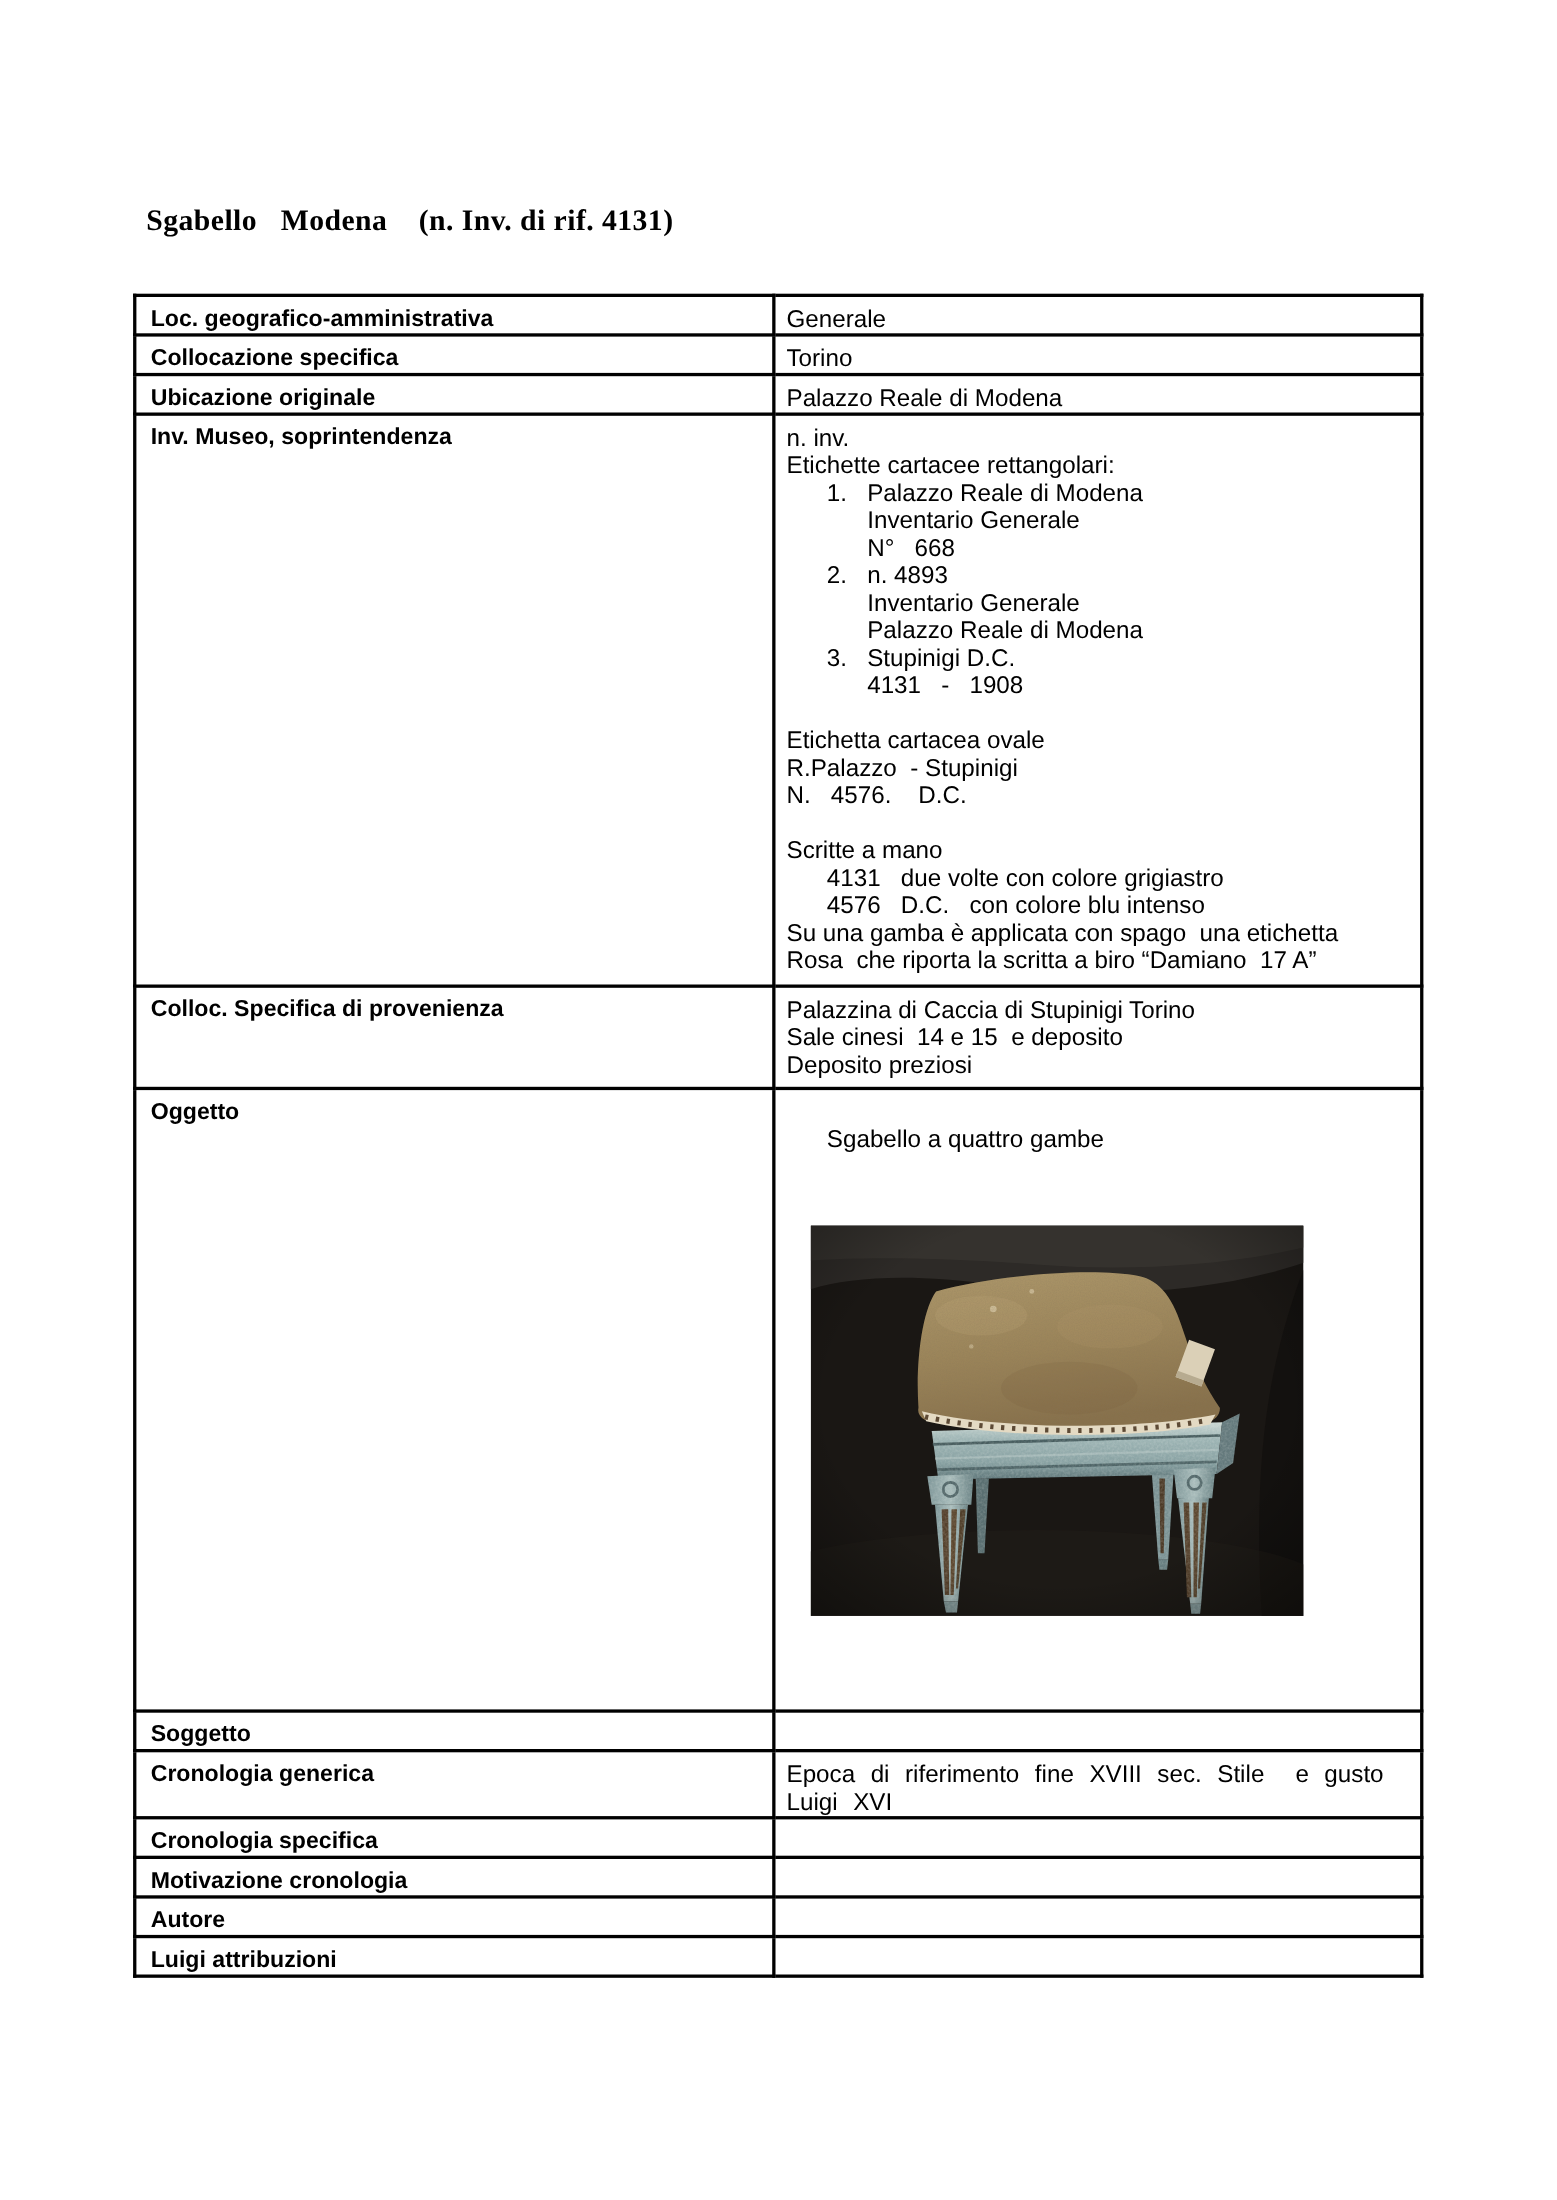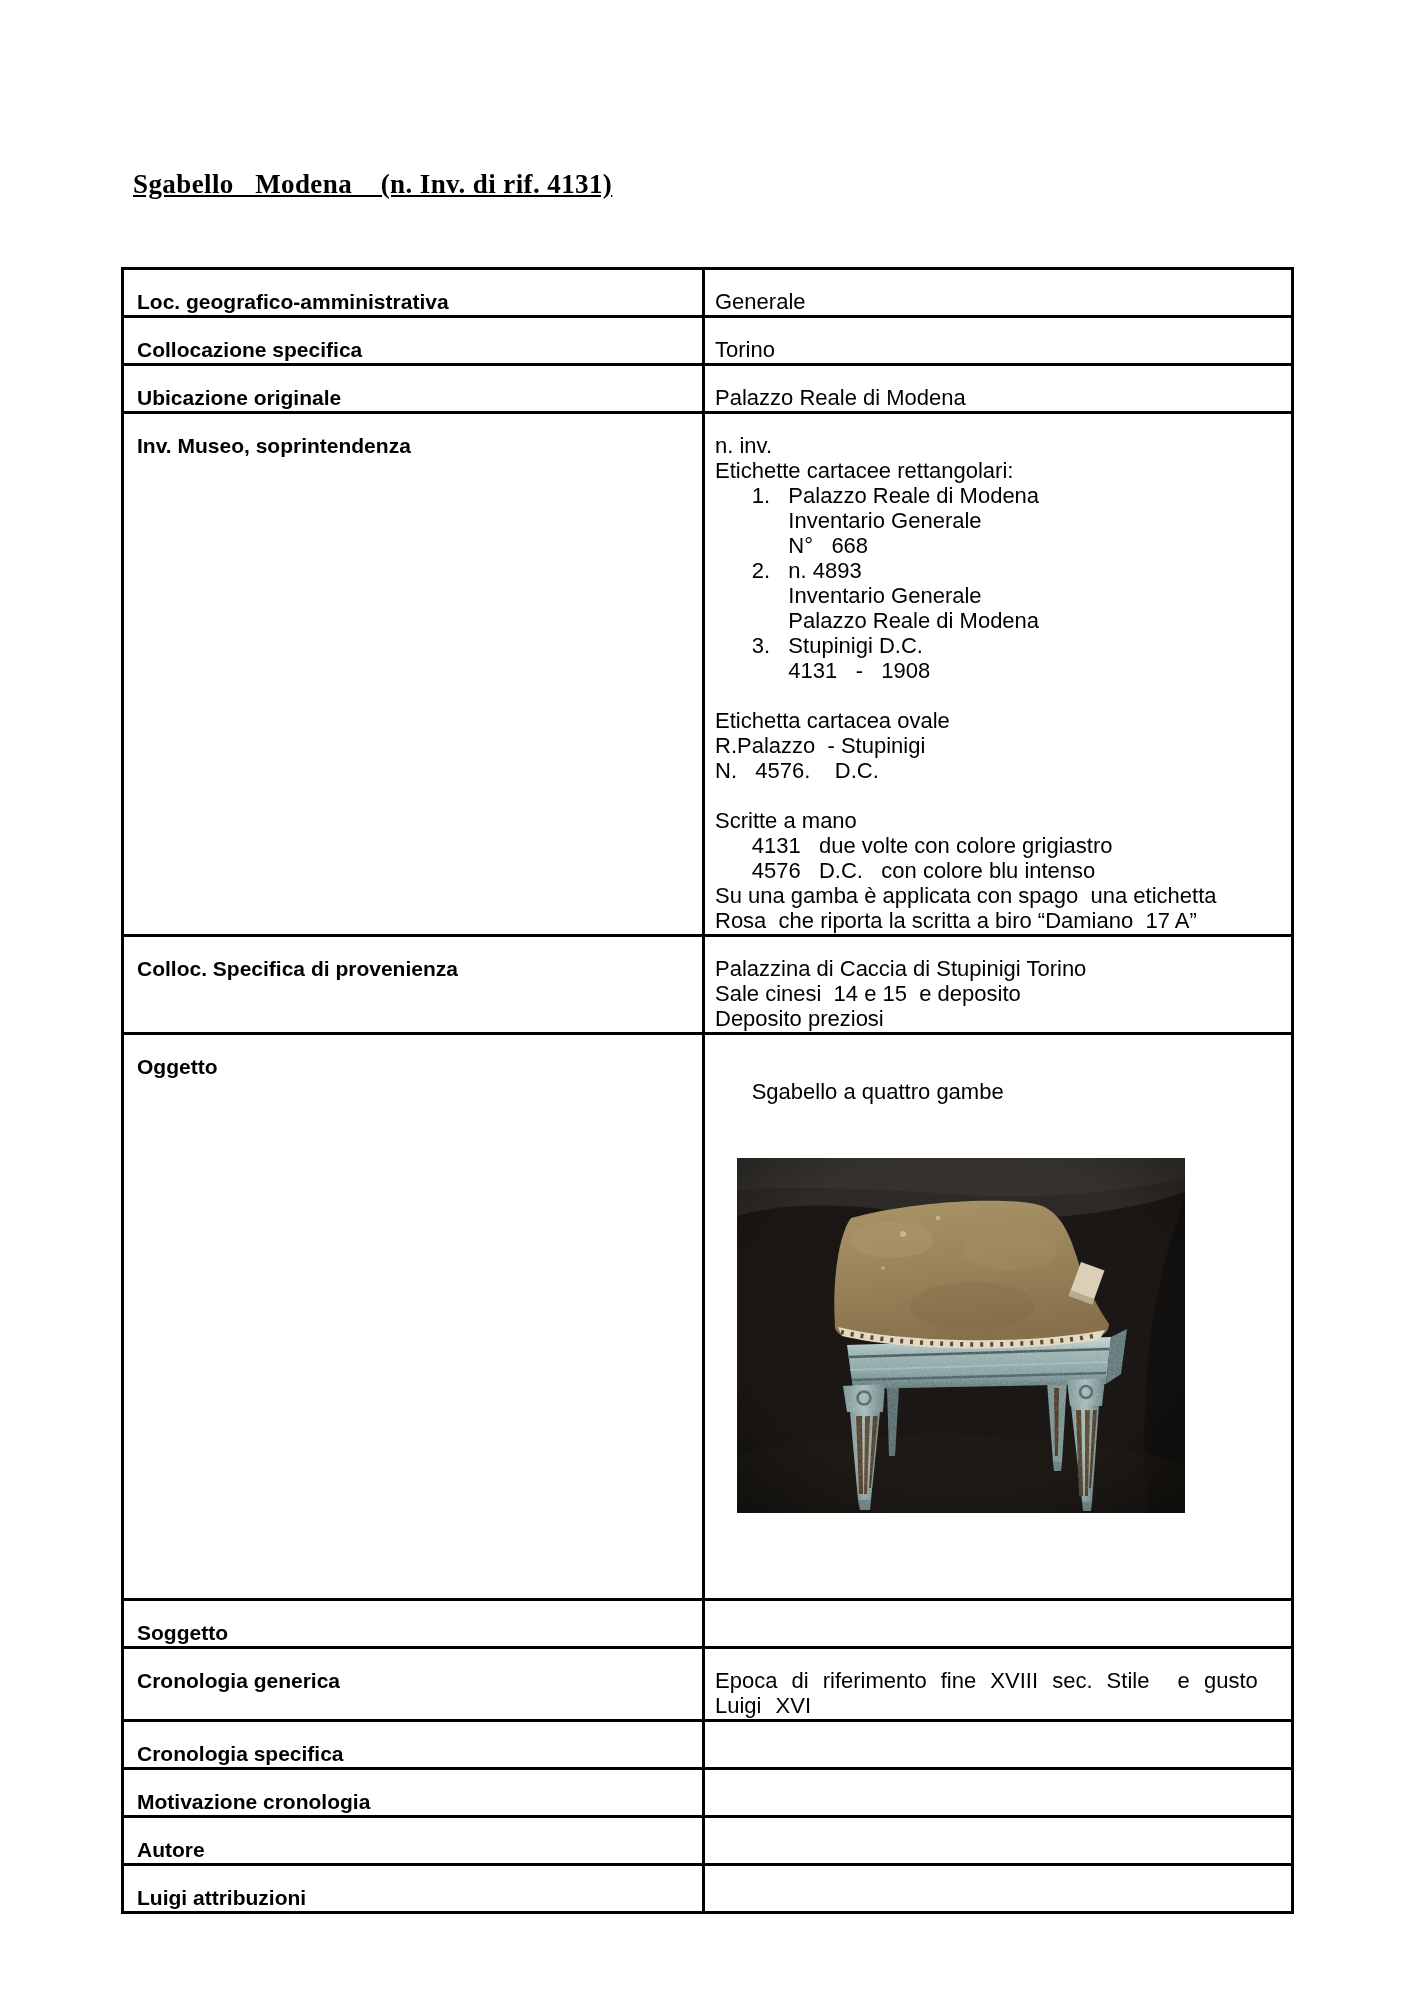--- a/index.html
+++ b/index.html
@@ -1,24 +1,24 @@
 <!DOCTYPE html>
 <html><head>
 <meta charset="utf-8">
 <style>
   html,body{margin:0;padding:0;background:#ffffff;}
   body{width:1415px;height:2000px;position:relative;overflow:hidden;
        font-family:"Liberation Sans",sans-serif;color:#000;}
-  .doc-title{position:absolute;left:133px;top:169px;
+  .doc-title{position:absolute;left:133px;top:185px;
        font-family:"Liberation Serif",serif;font-weight:bold;font-size:27px;
-       letter-spacing:0.4px;white-space:pre;text-decoration:underline;}
+       letter-spacing:0.4px;white-space:pre;}
   table.card{position:absolute;left:121px;top:267px;width:1170px;
        border-collapse:collapse;table-layout:fixed;}
   table.card td{border:3px solid #000;vertical-align:top;
-       font-size:22px;line-height:25px;padding:19px 8px 1px 10px;
+       font-size:22px;line-height:25px;padding:7px 8px 1px 10px;
        white-space:pre-wrap;overflow:hidden;}
   table.card td.lbl{font-weight:bold;font-size:21px;padding-left:13px;white-space:nowrap;}
   td.vjust{word-spacing:8px;}
   td.photo-cell{position:relative;}
   .photo{position:absolute;left:32px;top:73px;width:448px;height:355px;}
   .photo svg{display:block;width:448px;height:355px;}
 </style>
 </head>
 <body>
 

